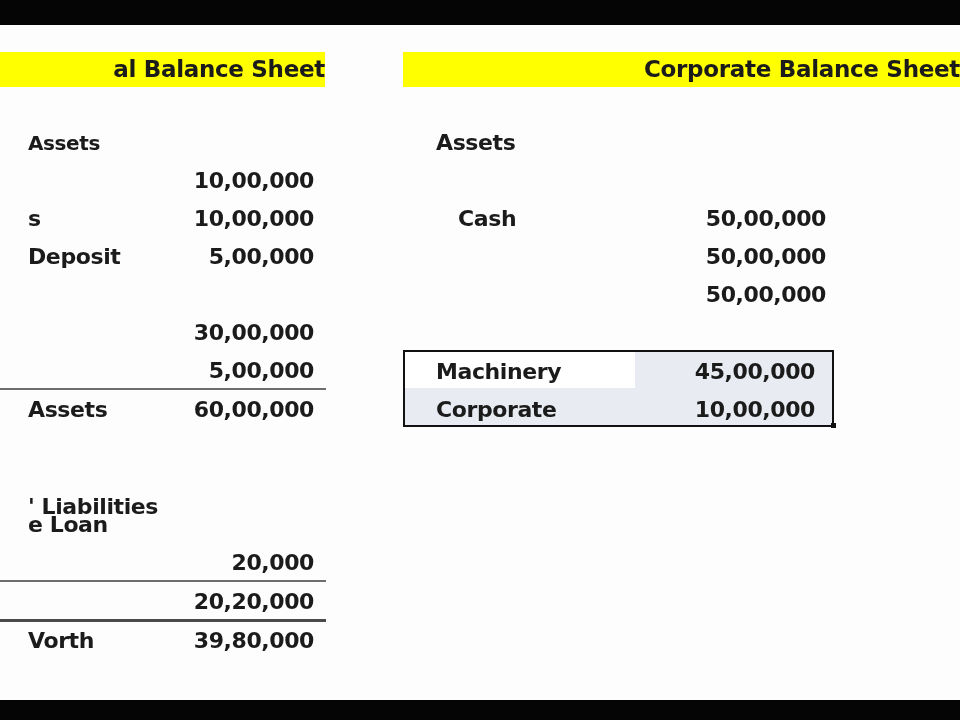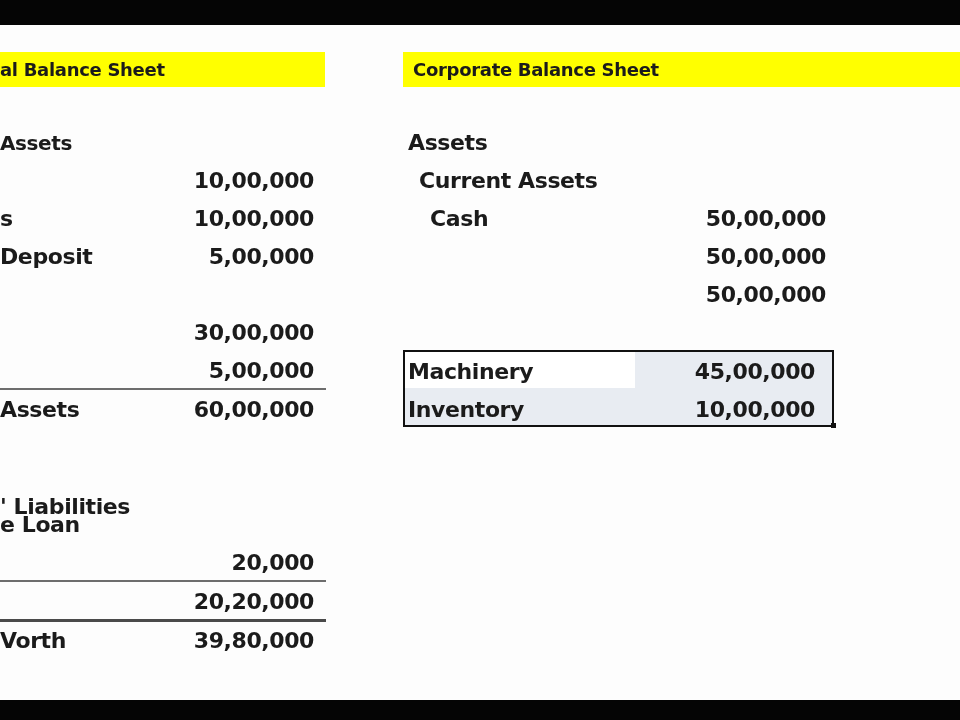--- a/index.html
+++ b/index.html
@@ -9,27 +9,28 @@
       font-family: "DejaVu Sans", "Liberation Sans", sans-serif;
       font-weight: bold; color: #1b1b1b;
     }
     .bar-top { position: absolute; left: 0; top: 0; width: 960px; height: 25px; background: #050505; }
     .bar-bottom { position: absolute; left: 0; top: 700px; width: 960px; height: 20px; background: #050505; }
     .sheet { position: absolute; top: 0; height: 700px; }
     .sheet-left { left: 0; width: 340px; }
     .sheet-right { left: 403px; width: 557px; }
     .header {
       position: absolute; top: 52px; height: 35px; background: #ffff00;
-      font-size: 18px; line-height: 35px; white-space: nowrap; overflow: hidden;
+      font-size: 23px; line-height: 35px; white-space: nowrap; overflow: hidden;
       letter-spacing: -0.3px;
+      text-align: right;
     }
     .sheet-left .header { left: 0; width: 325px; }
     .sheet-right .header { left: 0; width: 557px; padding-left: 10px; box-sizing: border-box; }
     .row { position: absolute; height: 38px; font-size: 22px; line-height: 38px; white-space: nowrap; letter-spacing: -0.4px; }
-    .label { position: absolute; top: 0; }
+    .label { position: absolute; top: 0; margin-left: 28px; }
     .value { position: absolute; top: 0; text-align: right; }
     .sheet-left .row { left: 0; width: 330px; }
     .sheet-left .label { left: 0; }
     .sheet-left .value { right: 16px; }
     .sheet-right .row { left: 0; width: 440px; }
     .sheet-right .value { right: 17px; }
     .hline { position: absolute; height: 2px; background: #6d6d6d; }
     .hline.thick { height: 3px; background: #4a4a4a; }
     .selection {
       position: absolute; left: 0; top: 350px; width: 431px; height: 77px;
@@ -94,23 +95,20 @@
     <span class="value">39,80,000</span>
   </div>
 </div>
 
 <div class="sheet sheet-right">
   <div class="header">Corporate Balance Sheet</div>
 
   <div class="row" style="top:124px">
     <span class="label" style="left:5px">Assets</span>
   </div>
-  <div class="row" style="top:162px">
-    <span class="label" style="left:16px">Current Assets</span>
-  </div>
   <div class="row" style="top:200px">
     <span class="label" style="left:27px">Cash</span>
     <span class="value">50,00,000</span>
   </div>
   <div class="row" style="top:238px">
     <span class="value">50,00,000</span>
   </div>
   <div class="row" style="top:276px">
     <span class="value">50,00,000</span>
   </div>
@@ -118,18 +116,18 @@
   <div class="selection">
     <div class="sel-white"></div>
   </div>
   <div class="fill-handle"></div>
 
   <div class="row" style="top:353px">
     <span class="label" style="left:5px">Machinery</span>
     <span class="value" style="right:28px">45,00,000</span>
   </div>
   <div class="row" style="top:391px">
-    <span class="label" style="left:5px">Inventory</span>
+    <span class="label" style="left:5px">Corporate</span>
     <span class="value" style="right:28px">10,00,000</span>
   </div>
 </div>
 
 <div class="bar-bottom"></div>
 
 </body></html>

